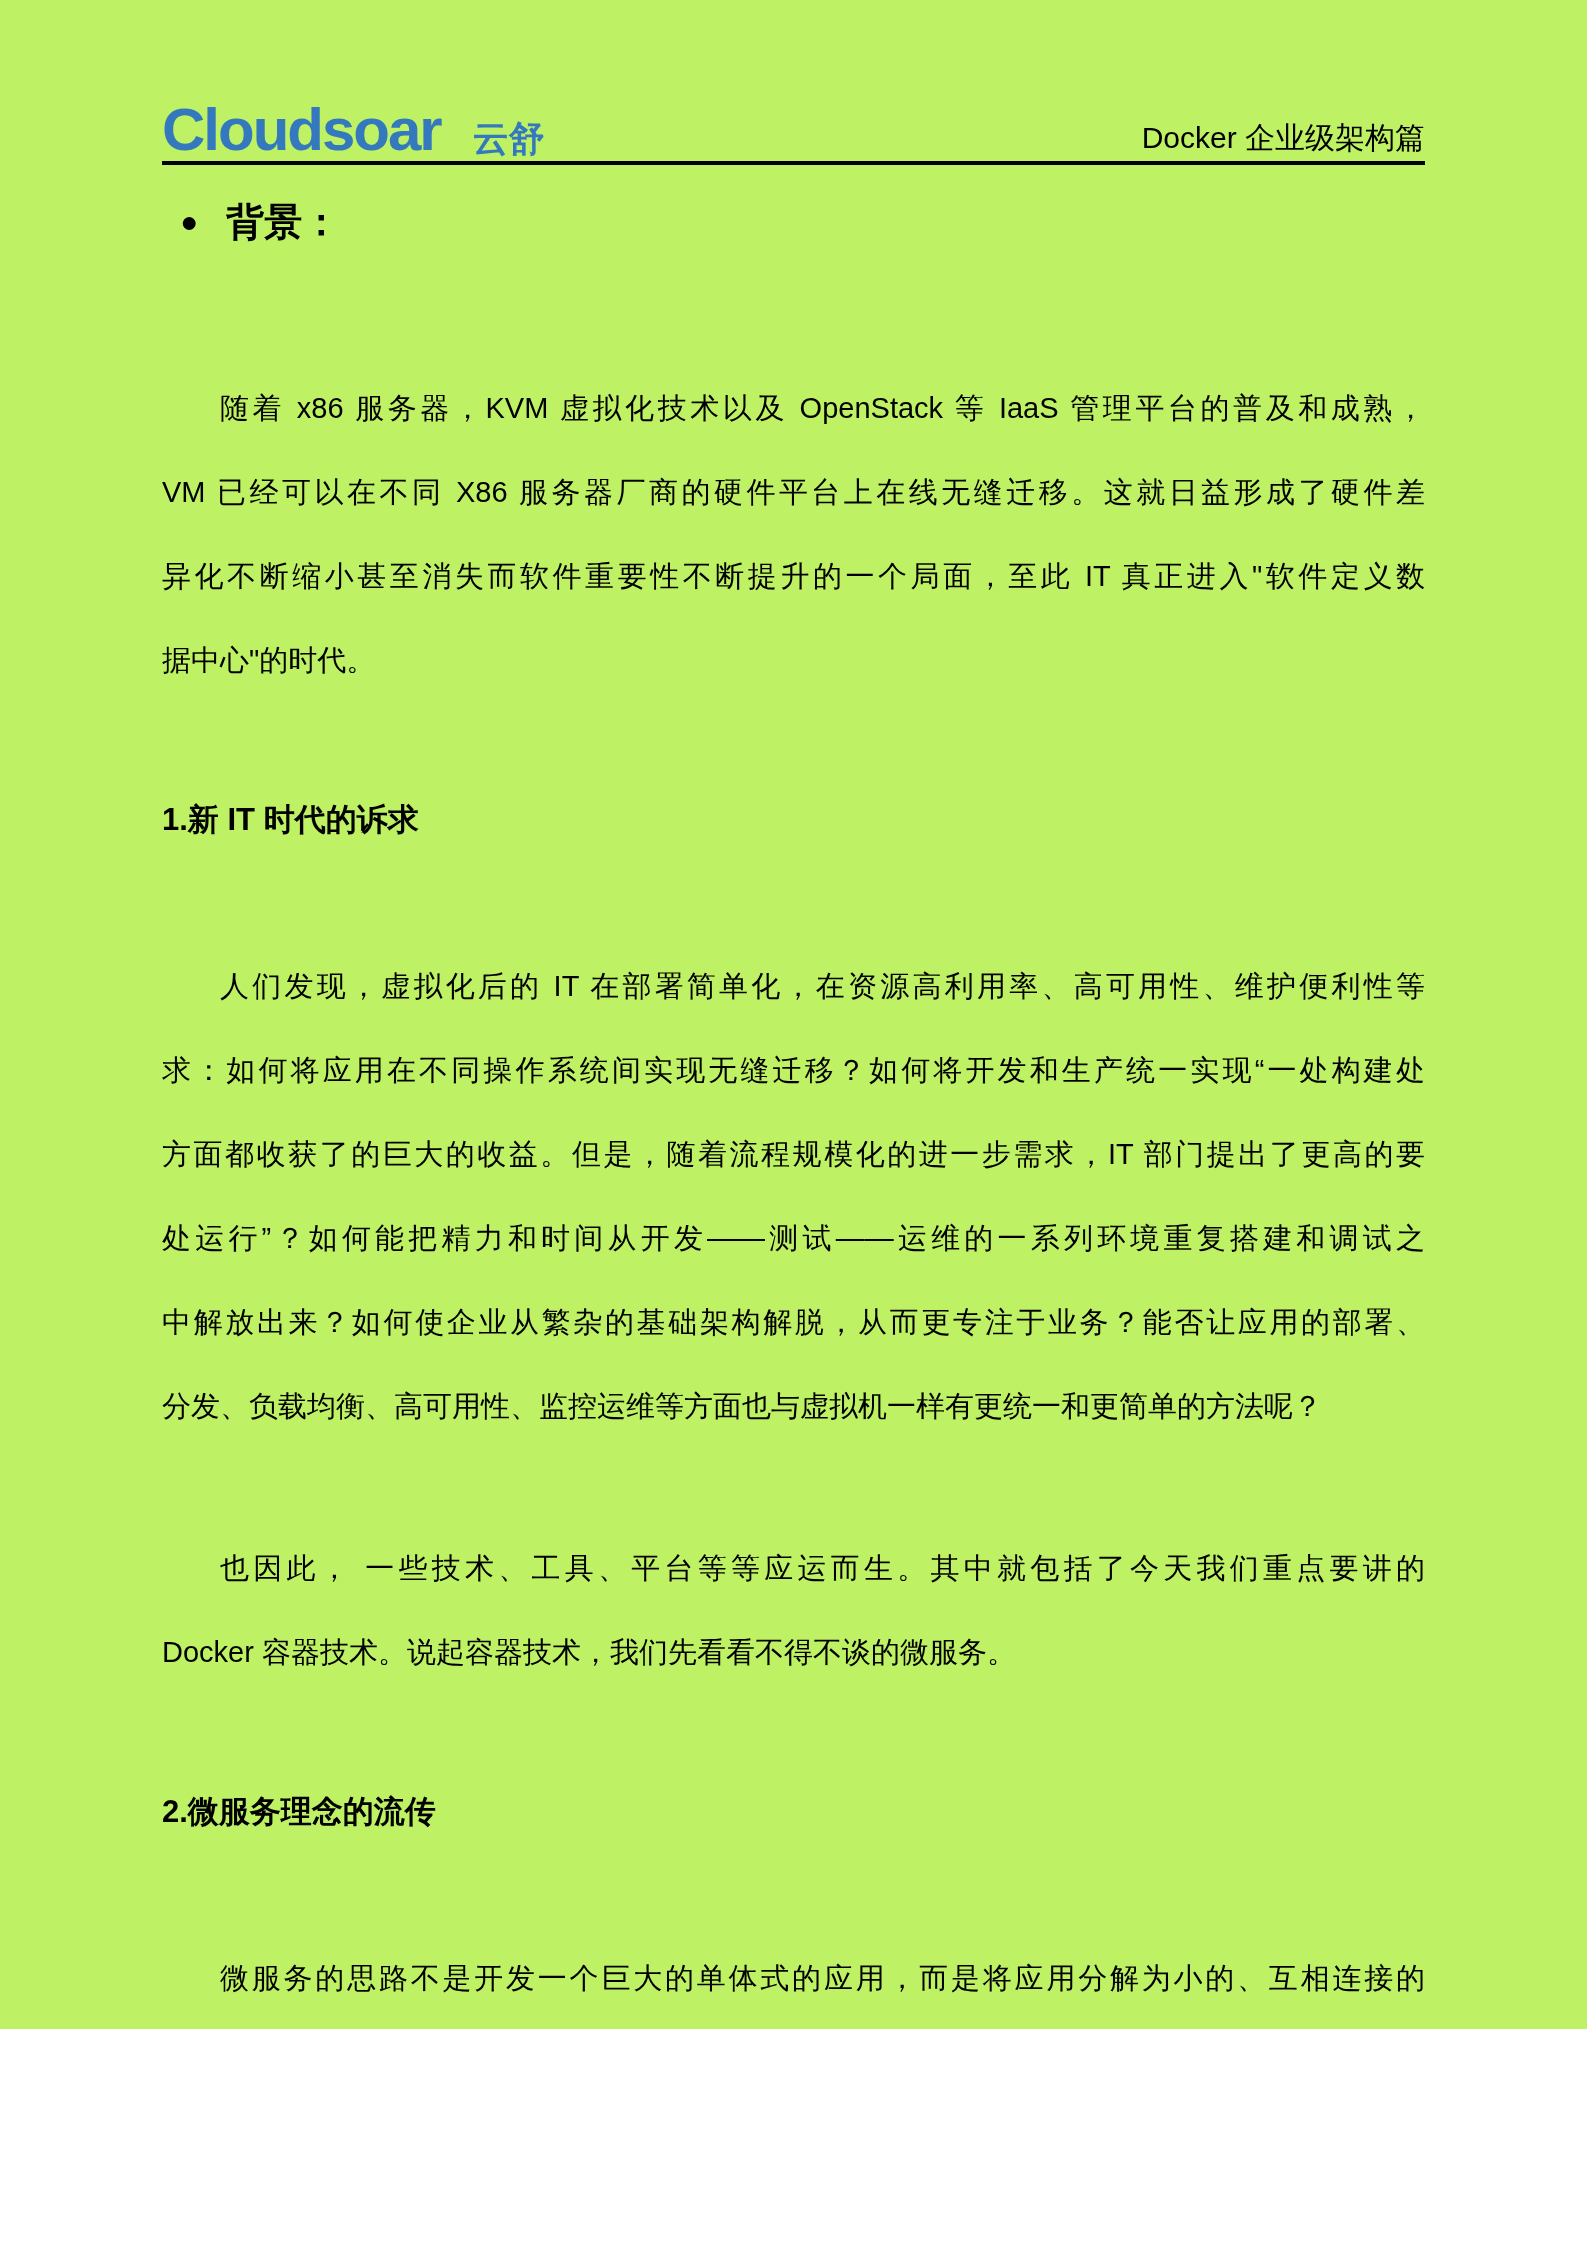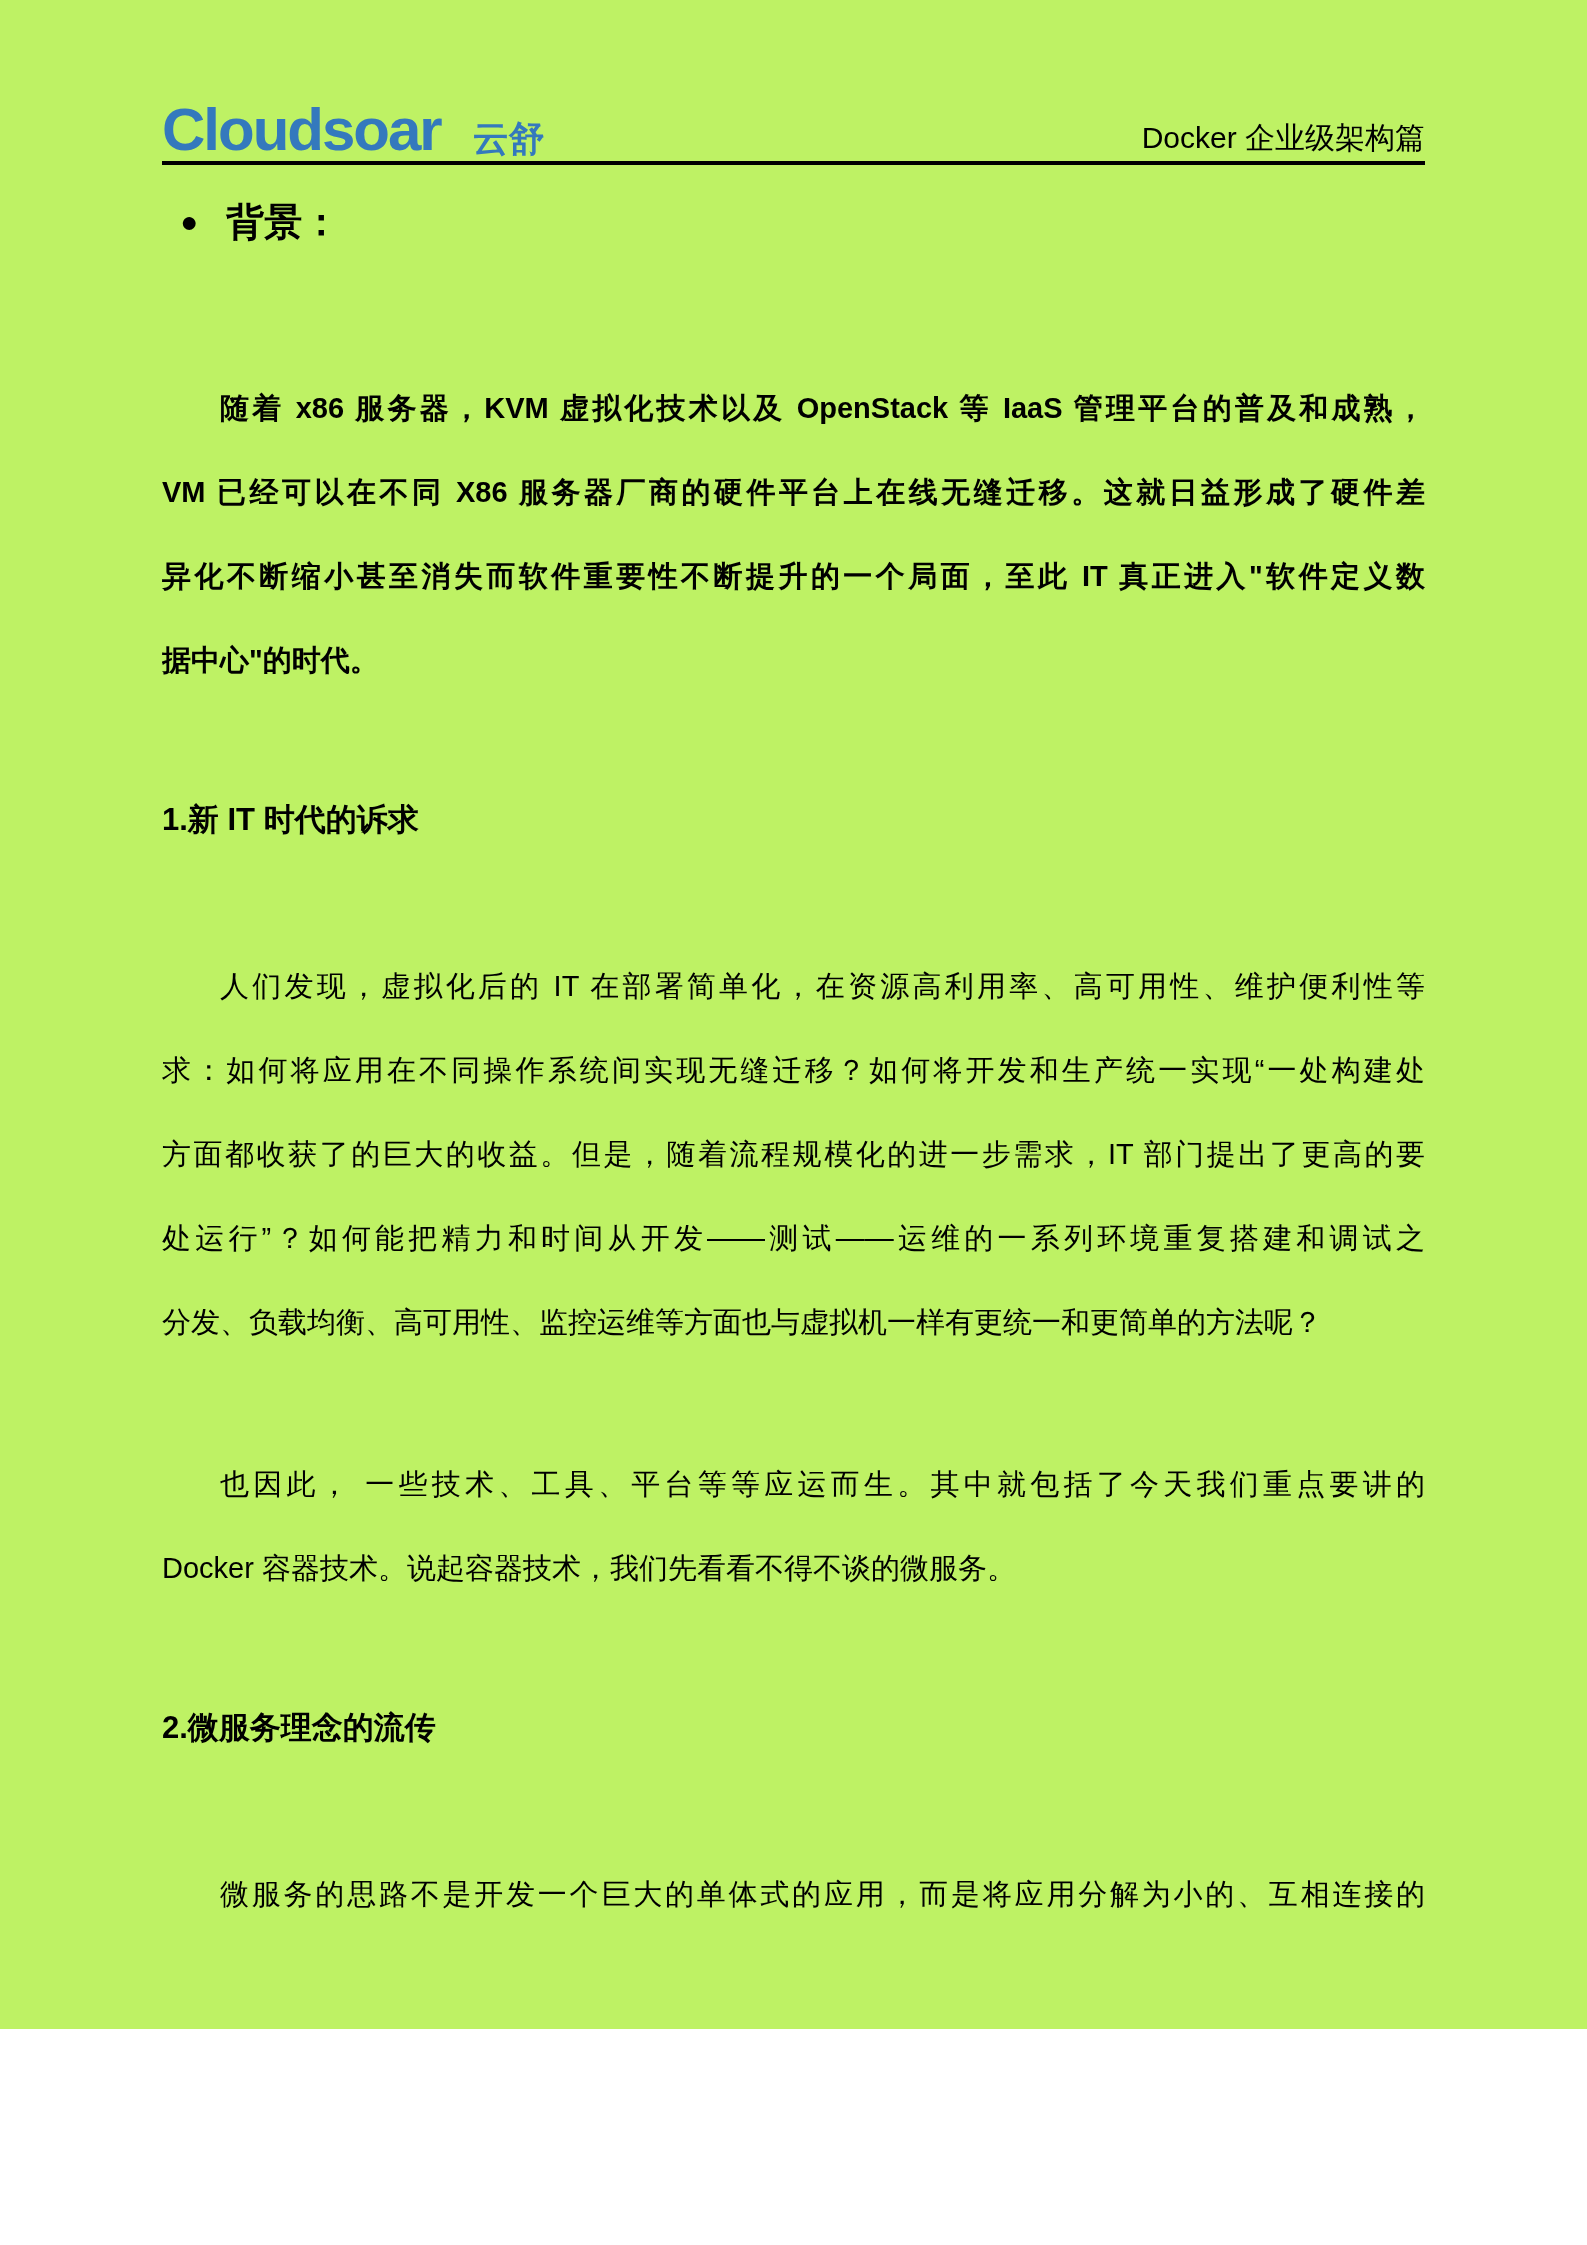--- a/index.html
+++ b/index.html
@@ -84,21 +84,21 @@
   }
 
   .sub-heading {
     margin-top: 76px;
     font-size: 31px;
     font-weight: bold;
     line-height: 84px;
   }
 
   .para { margin-top: 78px; }
-  .bullet-heading + .para { margin-top: 112px; font-weight: bold; }
+  .bullet-heading + .para { margin-top: 112px; }
   .sub-heading + .para { margin-top: 82px; }
 
   .line {
     font-size: 29px;
     line-height: 84px;
     white-space: nowrap;
     overflow: hidden;
     text-align: left;
   }
   .line.jl {
@@ -147,20 +147,21 @@
         <div class="line jl">VM 已经可以在不同 X86 服务器厂商的硬件平台上在线无缝迁移。这就日益形成了硬件差</div>
         <div class="line jl">异化不断缩小甚至消失而软件重要性不断提升的一个局面，至此 IT 真正进入"软件定义数</div>
         <div class="line">据中心"的时代。</div>
       </div>
       <div class="sub-heading">1.新 IT 时代的诉求</div>
       <div class="para">
         <div class="line indent jl">人们发现，虚拟化后的 IT 在部署简单化，在资源高利用率、高可用性、维护便利性等</div>
         <div class="line jl">求：如何将应用在不同操作系统间实现无缝迁移？如何将开发和生产统一实现“一处构建处</div>
         <div class="line jl">方面都收获了的巨大的收益。但是，随着流程规模化的进一步需求，IT 部门提出了更高的要</div>
         <div class="line jl">处运行”？如何能把精力和时间从开发——测试——运维的一系列环境重复搭建和调试之</div>
+        <div class="line jl">中解放出来？如何使企业从繁杂的基础架构解脱，从而更专注于业务？能否让应用的部署、</div>
         <div class="line">分发、负载均衡、高可用性、监控运维等方面也与虚拟机一样有更统一和更简单的方法呢？</div>
       </div>
       <div class="para">
         <div class="line indent jl">也因此， 一些技术、工具、平台等等应运而生。其中就包括了今天我们重点要讲的</div>
         <div class="line">Docker 容器技术。说起容器技术，我们先看看不得不谈的微服务。</div>
       </div>
       <div class="sub-heading">2.微服务理念的流传</div>
       <div class="para">
         <div class="line indent jl">微服务的思路不是开发一个巨大的单体式的应用，而是将应用分解为小的、互相连接的</div>
       </div>

